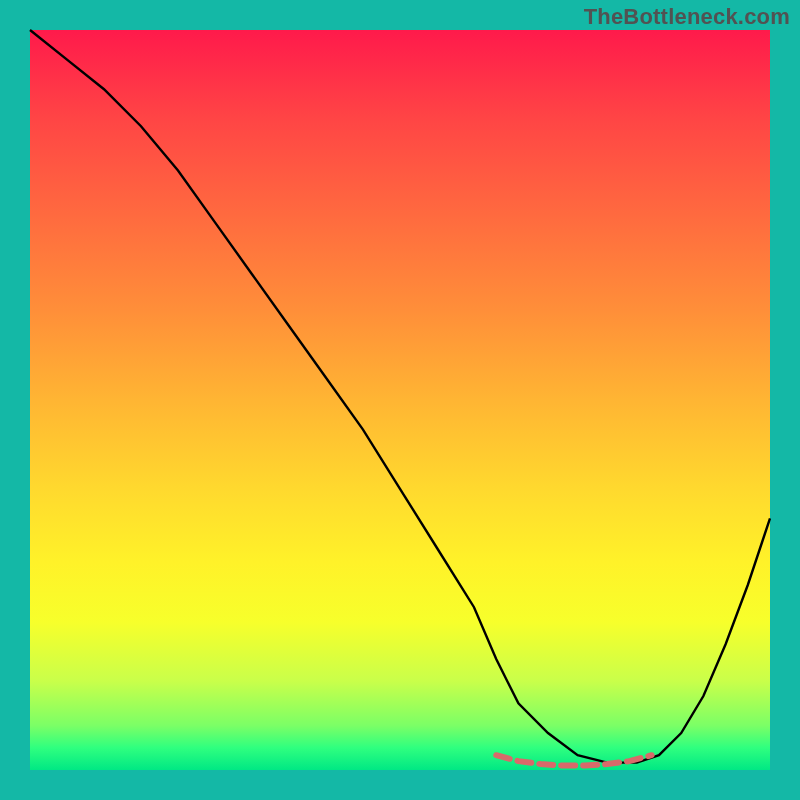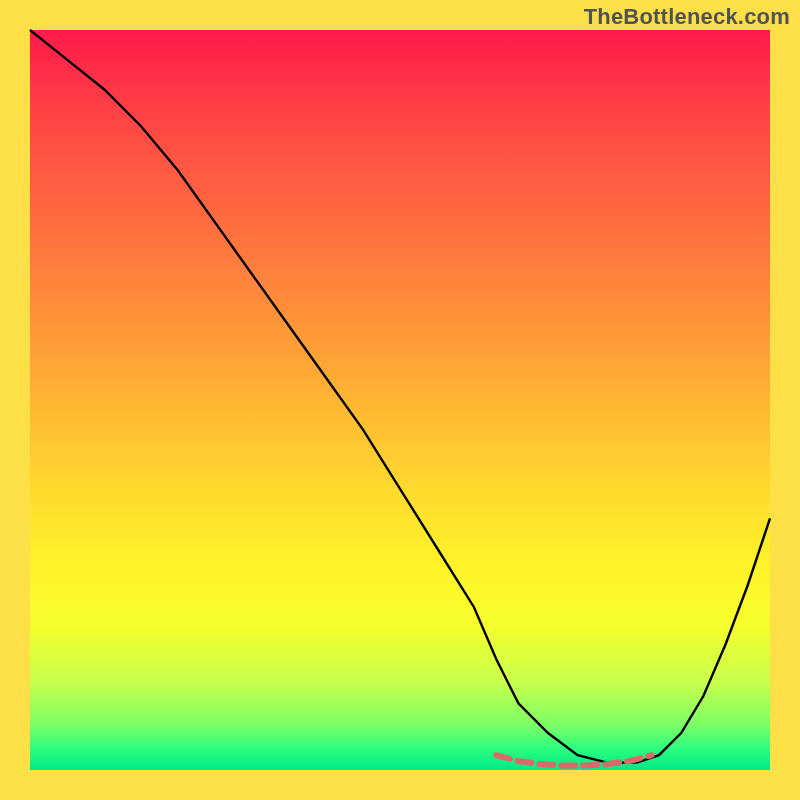--- a/index.html
+++ b/index.html
@@ -1,21 +1,21 @@
 <!DOCTYPE html>
 <html><head>
 <meta charset="utf-8">
 <style>
   * { margin: 0; padding: 0; box-sizing: border-box; }
   html, body { width: 800px; height: 800px; overflow: hidden; background: #000; }
   .frame {
     position: relative;
     width: 800px;
     height: 800px;
-    background: #fde047;
+    background: #14b8a6;
   }
   .watermark {
     position: absolute;
     top: 4px;
     right: 10px;
     font-family: Arial, Helvetica, sans-serif;
     font-size: 22px;
     font-weight: 600;
     color: #525252;
     letter-spacing: 0.2px;

